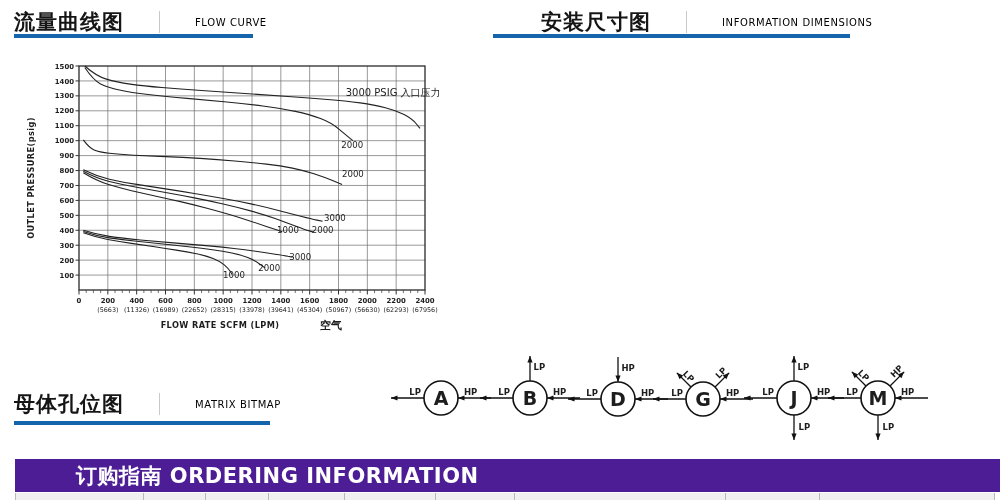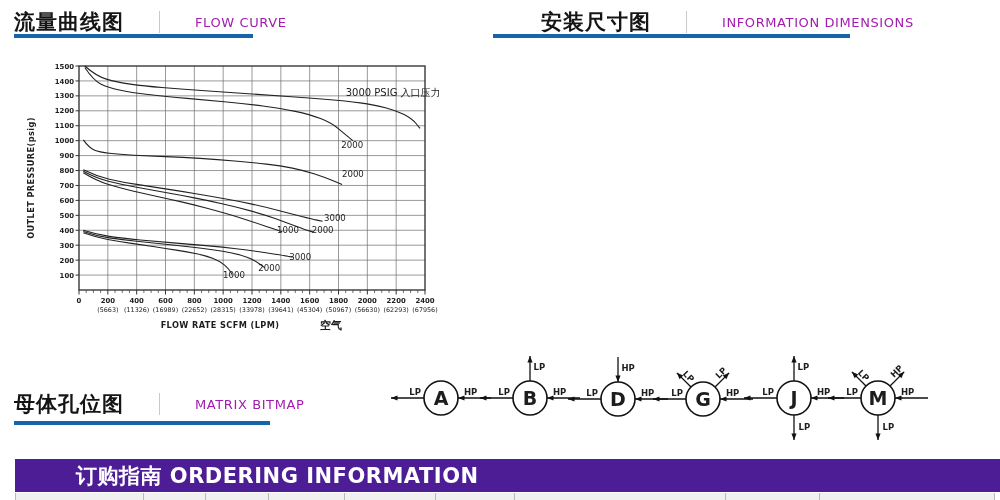--- a/index.html
+++ b/index.html
@@ -1,21 +1,21 @@
 <!DOCTYPE html>
 <html><head>
 <meta charset="utf-8">
 <style>
   html,body{margin:0;padding:0;background:#fff;}
   .page{position:relative;width:1000px;height:500px;background:#fff;overflow:hidden;
         font-family:"DejaVu Sans","Liberation Sans",sans-serif;}
   .sec-h{position:absolute;display:flex;align-items:center;white-space:nowrap;gap:24px;}
   .sec-h .zh{font-size:21px;font-weight:bold;color:#151515;letter-spacing:1px;}
   .sec-h .vdiv{width:1px;height:22px;background:#c9c9c9;margin:0 11px;}
-  .sec-h .en{font-size:13px;color:#a21caf;letter-spacing:.6px;}
+  .sec-h .en{font-size:10px;color:#000000;letter-spacing:.6px;}
   .accent-bar{position:absolute;height:4px;}
   .banner{position:absolute;left:15px;top:459px;width:978px;height:33px;display:flex;align-items:center;}
   .banner .t{color:#fff;font-size:21px;font-weight:bold;padding-left:13px;letter-spacing:.5px;white-space:nowrap;}
   .stub{position:absolute;left:15px;top:493px;width:978px;height:7px;background:#f0f0f0;
         border-left:1px solid #b9b9b9;border-right:1px solid #b9b9b9;}
   .stub .d{position:absolute;top:0;width:1px;height:7px;background:#b9b9b9;}
   svg{position:absolute;overflow:visible;}
   svg text{fill:#1d1d1d;}
   .tick{font-size:6.9px;font-weight:bold;}
   .tick-sub{font-size:6.4px;}

